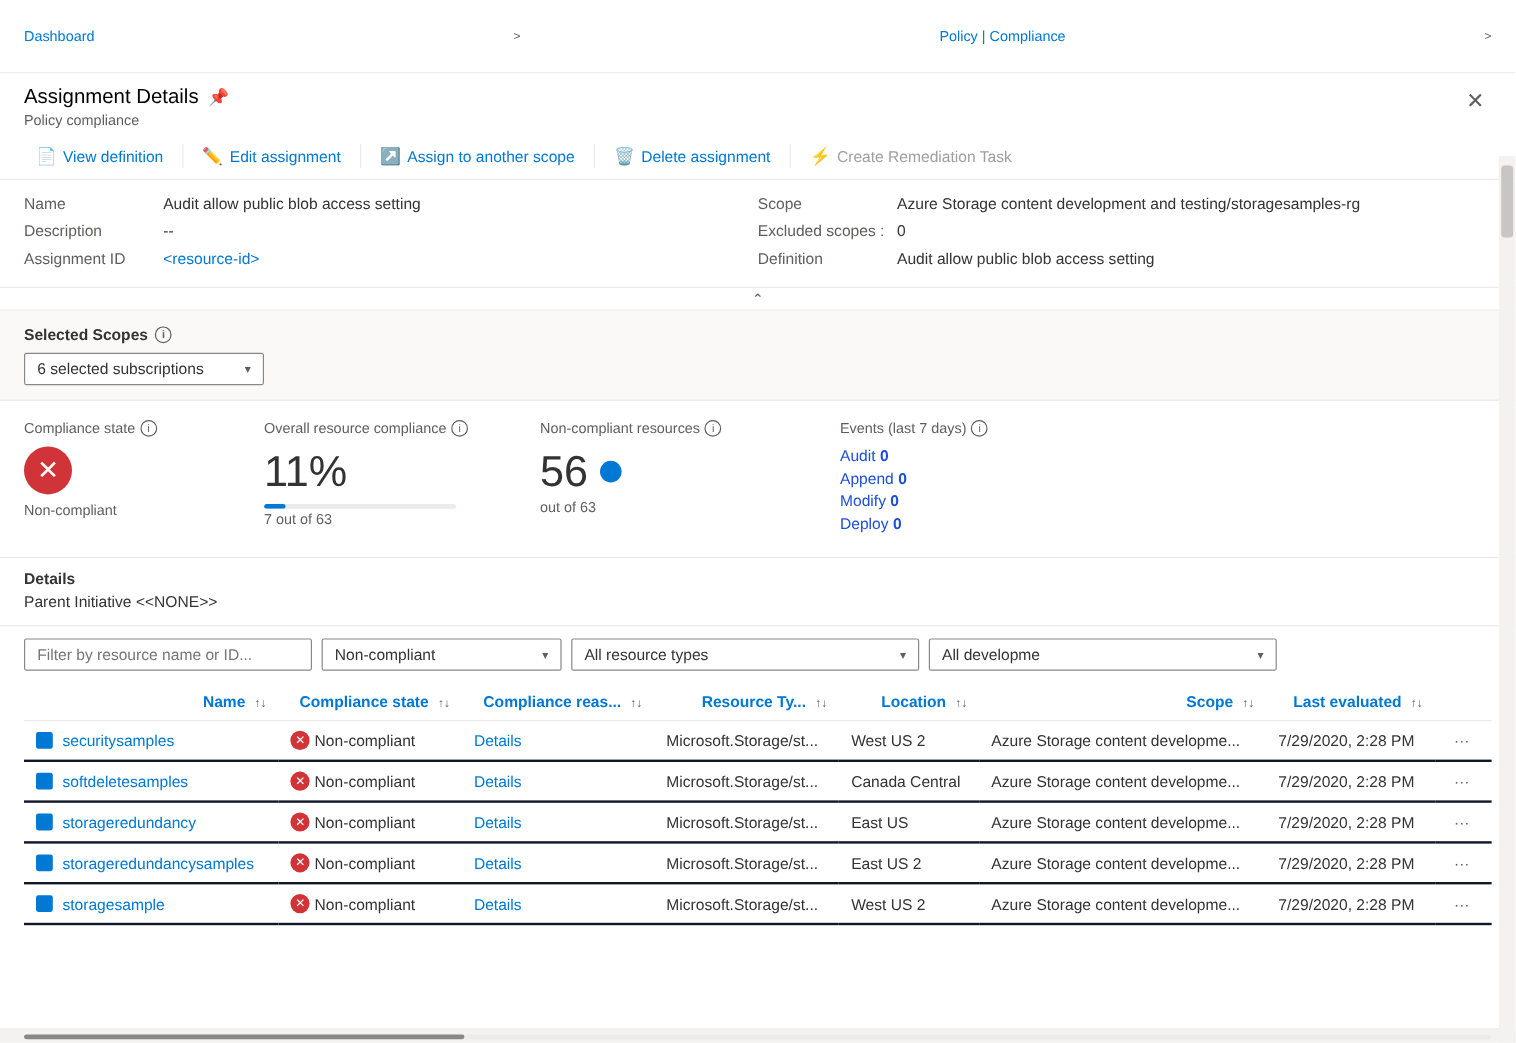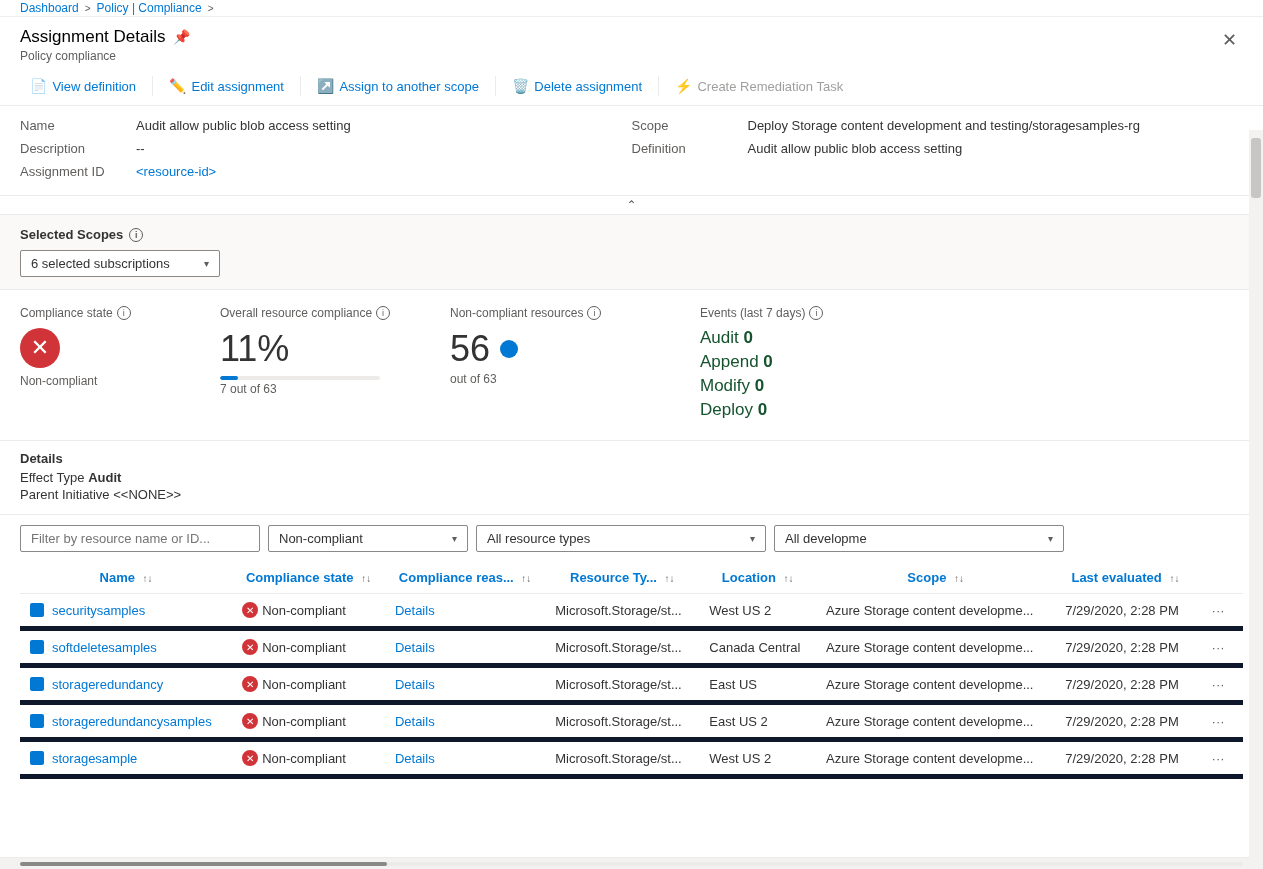--- a/index.html
+++ b/index.html
@@ -1,21 +1,21 @@
 <!DOCTYPE html>
 <html><head>
   <meta charset="utf-8">
   <style>
     * { box-sizing: border-box; margin: 0; padding: 0; }
     body { font-family: 'Segoe UI', Arial, sans-serif; font-size: 13px; color: #333; background: #fff; overflow: hidden; }
 
     .outer-container { width: 1263px; height: 869px; display: flex; flex-direction: column; background: #fff; position: relative; }
 
     
-    .breadcrumb { display: flex; align-items: center; padding: 1px 20px; font-size: 12px; color: #0078d4; gap: 6px; border-bottom: 1px solid #eee; }
+    .breadcrumb { display: flex; align-items: center; padding: 23px 20px; font-size: 12px; color: #0078d4; gap: 6px; border-bottom: 1px solid #eee; justify-content: space-between; }
     .breadcrumb span { color: #605e5c; }
     .breadcrumb a { color: #0078d4; text-decoration: none; }
     .breadcrumb-sep { color: #605e5c; font-size: 10px; }
 
     
     .panel-header { display: flex; align-items: flex-start; justify-content: space-between; padding: 10px 20px 4px 20px; }
     .panel-title-area { display: flex; flex-direction: column; }
     .panel-title { display: flex; align-items: center; gap: 8px; }
     .panel-title h1 { font-size: 17px; font-weight: 300; color: #000; }
     .panel-subtitle { font-size: 12px; color: #605e5c; margin-top: 2px; }
@@ -51,21 +51,21 @@
     .metric-block { padding-right: 20px; }
     .metric-title { font-size: 12px; color: #605e5c; margin-bottom: 8px; display: flex; align-items: center; gap: 4px; }
     .metric-value-large { font-size: 36px; font-weight: 300; color: #333; }
     .metric-subtitle { font-size: 12px; color: #605e5c; margin-top: 2px; }
     .compliance-bar { height: 4px; background: #edebe9; margin-top: 6px; width: 160px; border-radius: 2px; overflow: hidden; }
     .compliance-bar-fill { height: 100%; background: #0078d4; border-radius: 2px; }
     .non-compliant-icon { display: inline-flex; align-items: center; justify-content: center; width: 40px; height: 40px; border-radius: 50%; background: #d13438; color: white; font-size: 22px; margin-bottom: 6px; }
     .compliant-label { font-size: 12px; color: #605e5c; }
     .resource-count { display: flex; align-items: center; gap: 6px; }
     .resource-icon { width: 20px; height: 20px; background: #0078d4; border-radius: 50%; display: flex; align-items: center; justify-content: center; }
-    .events-list { font-size: 17px; color: #14532d; }
+    .events-list { font-size: 13px; color: #1d4ed8; }
     .events-list div { margin-bottom: 4px; }
 
     
     .effect-section { padding: 10px 20px; border-bottom: 1px solid #edebe9; }
     .effect-title { font-size: 13px; font-weight: 600; margin-bottom: 4px; }
     .effect-row { font-size: 13px; color: #333; margin-bottom: 2px; }
     .effect-row strong { font-weight: 600; }
 
     
     .tabs-row { display: flex; align-items: center; padding: 0 20px; border-bottom: 1px solid #edebe9; }
@@ -77,23 +77,23 @@
     .filter-input { border: 1px solid #8a8886; padding: 5px 10px; font-size: 13px; width: 240px; border-radius: 2px; }
     .filter-dropdown { display: flex; align-items: center; justify-content: space-between; padding: 5px 10px; border: 1px solid #8a8886; background: #fff; font-size: 13px; cursor: pointer; border-radius: 2px; }
     .filter-dropdown.medium { width: 200px; }
     .filter-dropdown.large { width: 290px; }
     .filter-dropdown.xlarge { width: 290px; }
     .chevron-down { font-size: 10px; color: #605e5c; margin-left: 8px; }
 
     
     .table-container { flex: 1; overflow-y: auto; padding: 0 20px; }
     .resource-table { width: 100%; border-collapse: collapse; }
-    .resource-table th { padding: 8px 10px; text-align: center; font-size: 13px; font-weight: 600; color: #0078d4; border-bottom: 1px solid #edebe9; white-space: nowrap; margin-top: 12px; }
+    .resource-table th { padding: 8px 10px; text-align: right; font-size: 13px; font-weight: 600; color: #0078d4; border-bottom: 1px solid #edebe9; white-space: nowrap; margin-top: 12px; }
     .resource-table th .sort-icon { font-size: 10px; color: #605e5c; margin-left: 4px; }
-    .resource-table td { padding: 8px 10px; font-size: 13px; color: #333; border-bottom: 5px solid #0f172a; white-space: nowrap; margin-top: 48px; }
+    .resource-table td { padding: 8px 10px; font-size: 13px; color: #333; border-bottom: 2px solid #0f172a; white-space: nowrap; margin-top: 48px; }
     .resource-link { color: #0078d4; text-decoration: none; display: flex; align-items: center; gap: 4px; }
     .details-link { color: #0078d4; text-decoration: none; }
     .status-error { display: flex; align-items: center; gap: 4px; }
     .error-circle { width: 16px; height: 16px; background: #d13438; border-radius: 50%; display: flex; align-items: center; justify-content: center; color: white; font-size: 10px; flex-shrink: 0; }
     .more-btn { color: #605e5c; cursor: pointer; padding: 2px 6px; }
 
     
     .bottom-scrollbar { height: 12px; background: #f3f2f1; border-top: 1px solid #edebe9; display: flex; align-items: center; padding: 0 20px; }
     .scrollbar-track { flex: 1; height: 4px; background: #edebe9; border-radius: 2px; }
     .scrollbar-thumb { width: 30%; height: 4px; background: #8a8886; border-radius: 2px; }
@@ -163,21 +163,25 @@
         <span class="detail-value">--</span>
       </div>
       <div class="detail-row">
         <span class="detail-label">Assignment ID</span>
         <span class="detail-value code">&lt;resource-id&gt;</span>
       </div>
     </div>
     <div>
       <div class="detail-row">
         <span class="detail-label">Scope</span>
-        <span class="detail-value">Deploy Storage content development and testing/storagesamples-rg</span>
+        <span class="detail-value">Azure Storage content development and testing/storagesamples-rg</span>
+      </div>
+      <div class="detail-row">
+        <span class="detail-label">Excluded scopes :</span>
+        <span class="detail-value">0</span>
       </div>
       <div class="detail-row">
         <span class="detail-label">Definition</span>
         <span class="detail-value">Audit allow public blob access setting</span>
       </div>
     </div>
   </div>
 
   <div class="collapse-bar">
     <span>⌃</span>
@@ -238,24 +242,20 @@
           <div>Audit <strong>0</strong></div>
           <div>Append <strong>0</strong></div>
           <div>Modify <strong>0</strong></div>
           <div>Deploy <strong>0</strong></div>
         </div>
     </div>
   </div>
 
   <div class="effect-section">
     <div class="effect-title">Details</div>
-    <div class="effect-row">
-      <span>Effect Type</span>
-      <strong>Audit</strong>
-    </div>
     <div class="effect-row">
       <span>Parent Initiative</span>
       <span>&lt;&lt;NONE&gt;&gt;</span>
     </div>
   </div>
 
 
   <div class="filters-row">
     <input class="filter-input" type="text" placeholder="Filter by resource name or ID..." style="">
     <div class="filter-dropdown medium">

